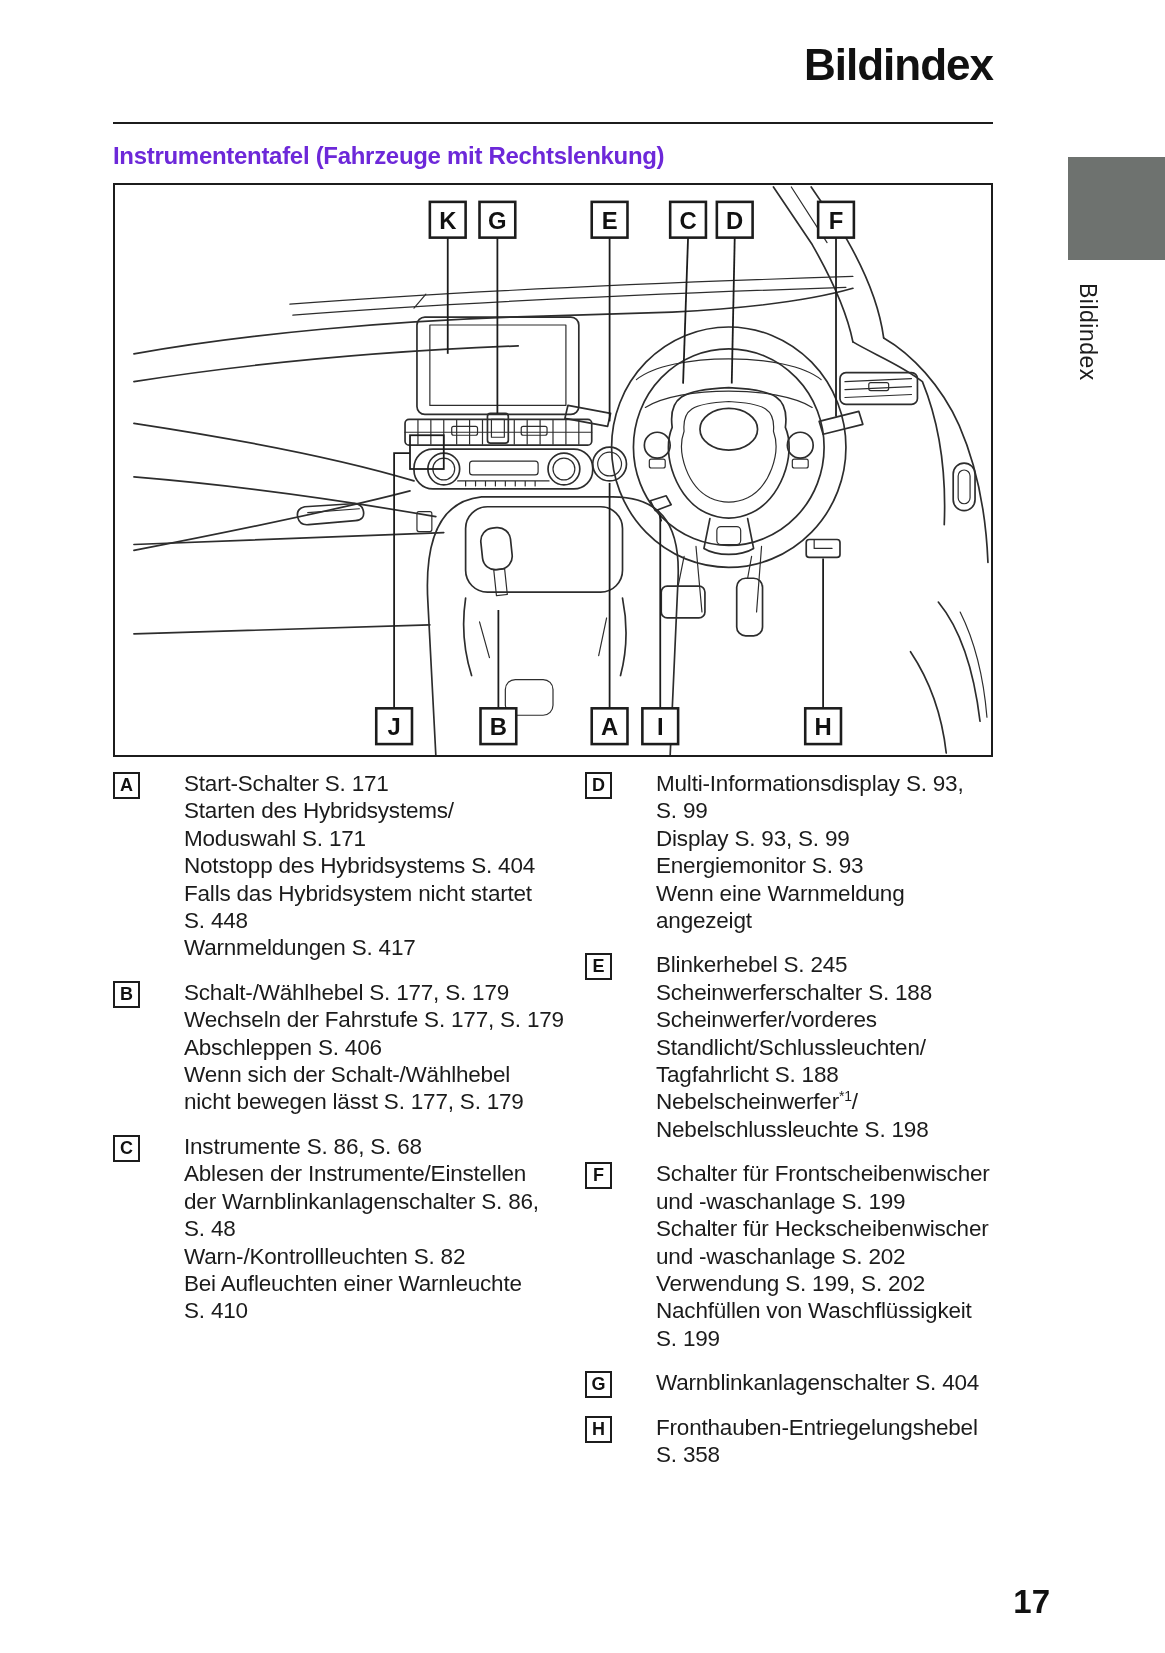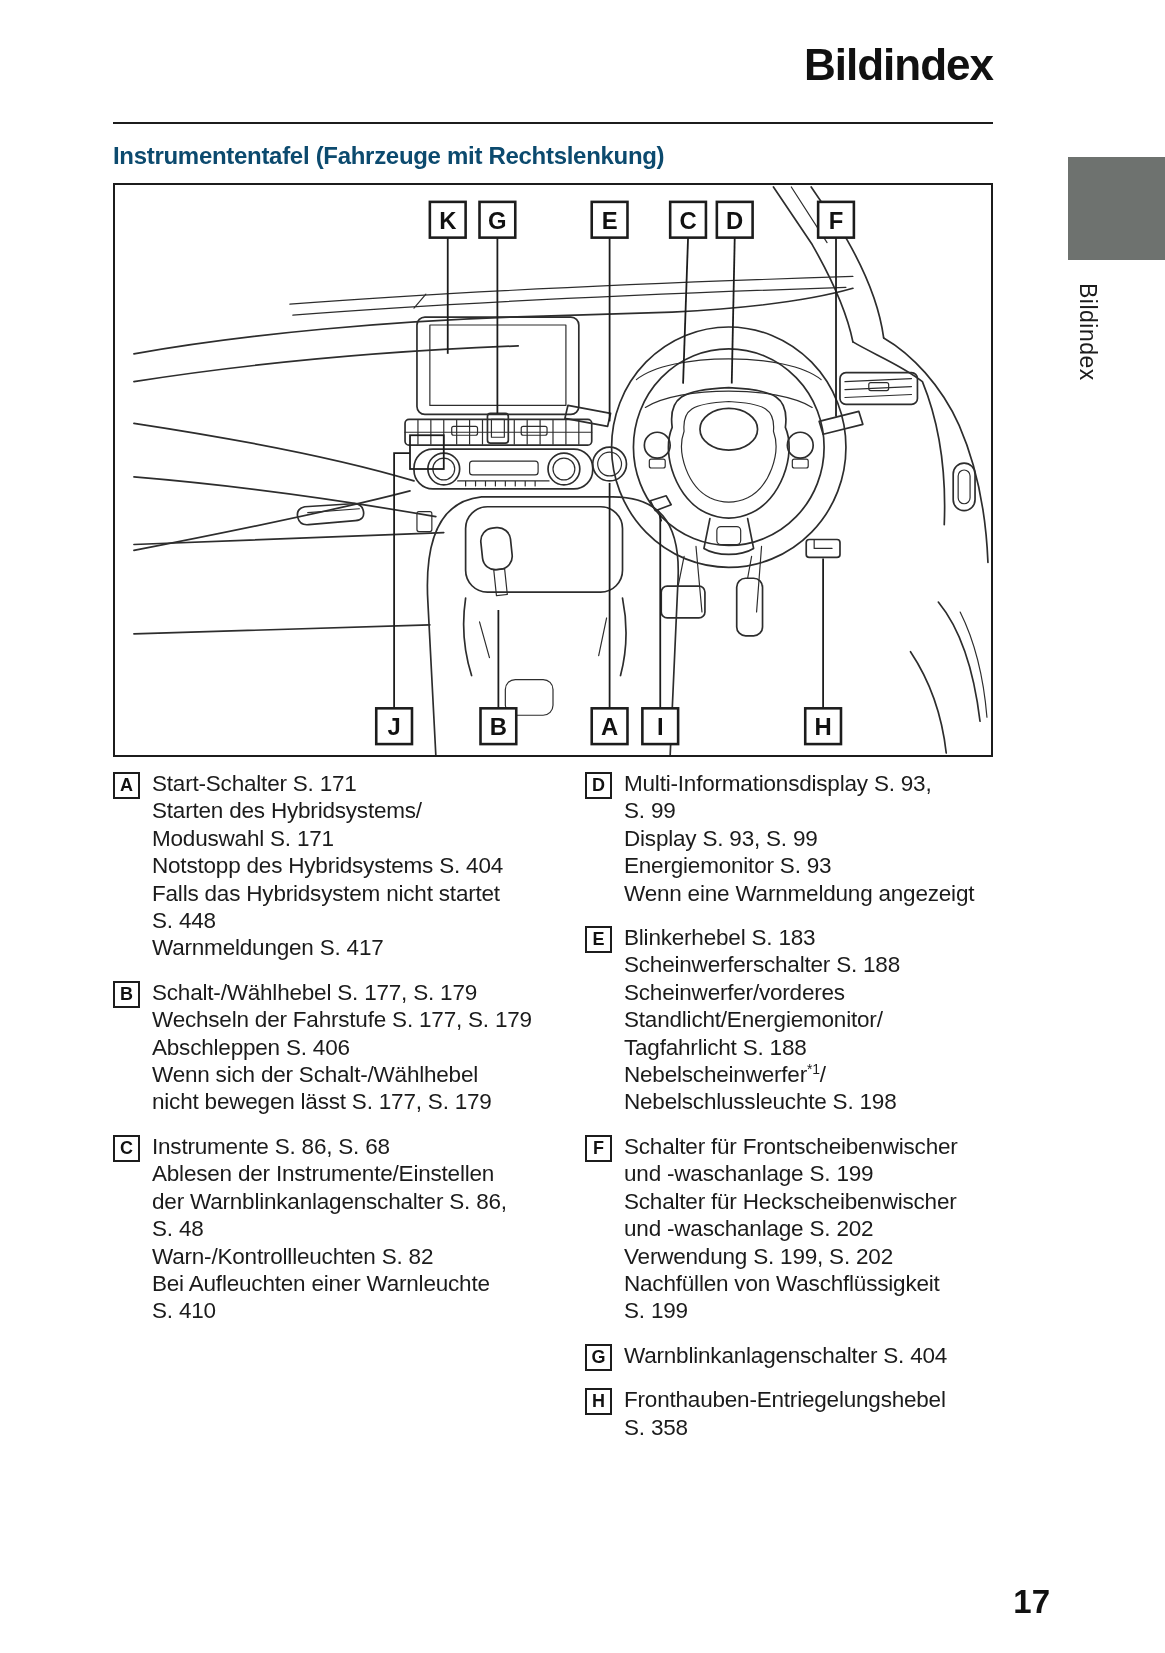--- a/index.html
+++ b/index.html
@@ -10,21 +10,21 @@
   }
   .page-title{
     position:absolute;top:40px;right:172px;font-size:44px;font-weight:bold;
     letter-spacing:-1px;color:#111;
   }
   .title-rule{
     position:absolute;left:113px;top:122px;width:880px;height:0;
     border-top:2px solid #1c1c1c;
   }
   .section-heading{
-    position:absolute;left:113px;top:142px;font-size:24px;font-weight:bold;color:#0c4a6e;
+    position:absolute;left:113px;top:142px;font-size:24px;font-weight:bold;color:#6d28d9;
     letter-spacing:-0.3px;
   }
   .diagram-frame{
     position:absolute;left:113px;top:183px;width:880px;height:574px;
     border:2px solid #1c1c1c;box-sizing:border-box;background:#fff;
   }
   .diagram-frame svg{display:block;width:100%;height:100%;}
   .side-tab{
     position:absolute;left:1068px;top:157px;width:97px;height:103px;background:#6e726f;
   }
@@ -35,21 +35,21 @@
   }
   .col{position:absolute;top:770px;}
   .col-left{left:113px;width:462px;}
   .col-right{left:585px;width:420px;}
   .entry{position:relative;padding-left:39px;margin-bottom:17px;}
   .letterbox{
     position:absolute;left:0;top:2px;width:23px;height:23px;border:2px solid #1c1c1c;
     font-size:18px;font-weight:bold;text-align:center;line-height:23px;color:#111;
     background:#fff;
   }
-  .line{font-size:22.5px;line-height:27.4px;letter-spacing:-0.2px;}
+  .line{font-size:22.5px;line-height:27.4px;letter-spacing:-0.2px;margin-left:32px;}
   .line sup{font-size:0.62em;line-height:0;}
   .page-number{
     position:absolute;top:1583px;right:115px;font-size:33px;font-weight:bold;color:#111;
   }
   
   .ln{fill:none;stroke:#2d2d2d;stroke-width:1.7;stroke-linecap:round;stroke-linejoin:round;}
   .ln-thin{fill:none;stroke:#2d2d2d;stroke-width:1.2;stroke-linecap:round;stroke-linejoin:round;}
   .leader{fill:none;stroke:#1c1c1c;stroke-width:1.8;}
   .callout-rect{fill:#ffffff;stroke:#1c1c1c;stroke-width:2.6;}
   .callout-text{font-family:"Liberation Sans","DejaVu Sans",sans-serif;font-size:24px;font-weight:bold;fill:#111;text-anchor:middle;}
@@ -272,24 +272,24 @@
         <div class="line">Multi-Informationsdisplay S. 93,</div>
         <div class="line">S. 99</div>
         <div class="line">Display S. 93, S. 99</div>
         <div class="line">Energiemonitor S. 93</div>
         <div class="line">Wenn eine Warnmeldung angezeigt</div>
       </div>
     </div>
     <div class="entry">
       <span class="letterbox">E</span>
       <div class="lines">
-        <div class="line">Blinkerhebel S. 183</div>
+        <div class="line">Blinkerhebel S. 245</div>
         <div class="line">Scheinwerferschalter S. 188</div>
         <div class="line">Scheinwerfer/vorderes</div>
-        <div class="line">Standlicht/Energiemonitor/</div>
+        <div class="line">Standlicht/Schlussleuchten/</div>
         <div class="line">Tagfahrlicht S. 188</div>
         <div class="line">Nebelscheinwerfer<sup>*1</sup>/</div>
         <div class="line">Nebelschlussleuchte S. 198</div>
       </div>
     </div>
     <div class="entry">
       <span class="letterbox">F</span>
       <div class="lines">
         <div class="line">Schalter für Frontscheibenwischer</div>
         <div class="line">und -waschanlage S. 199</div>

